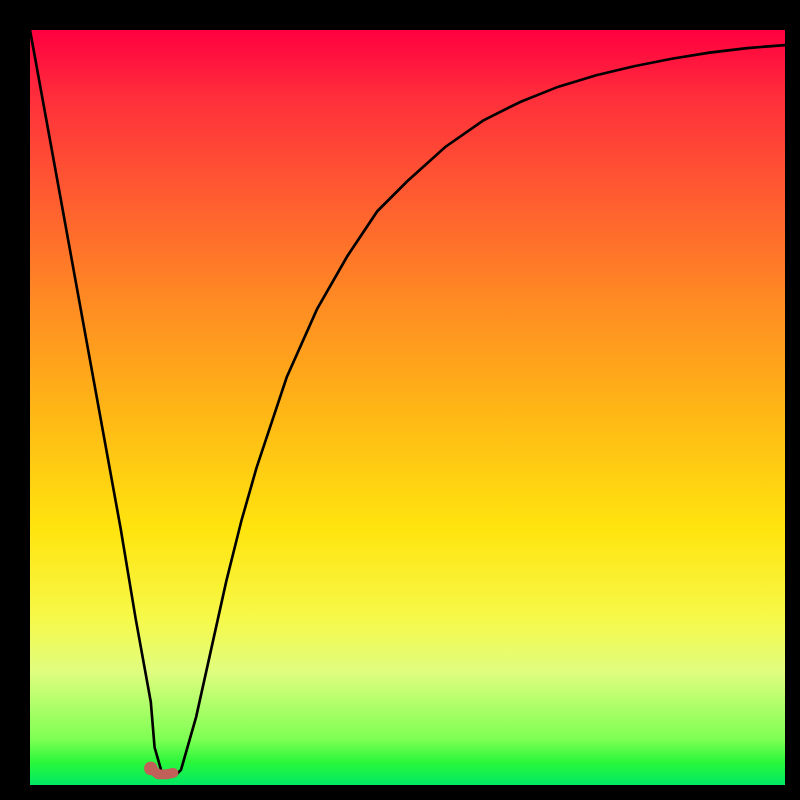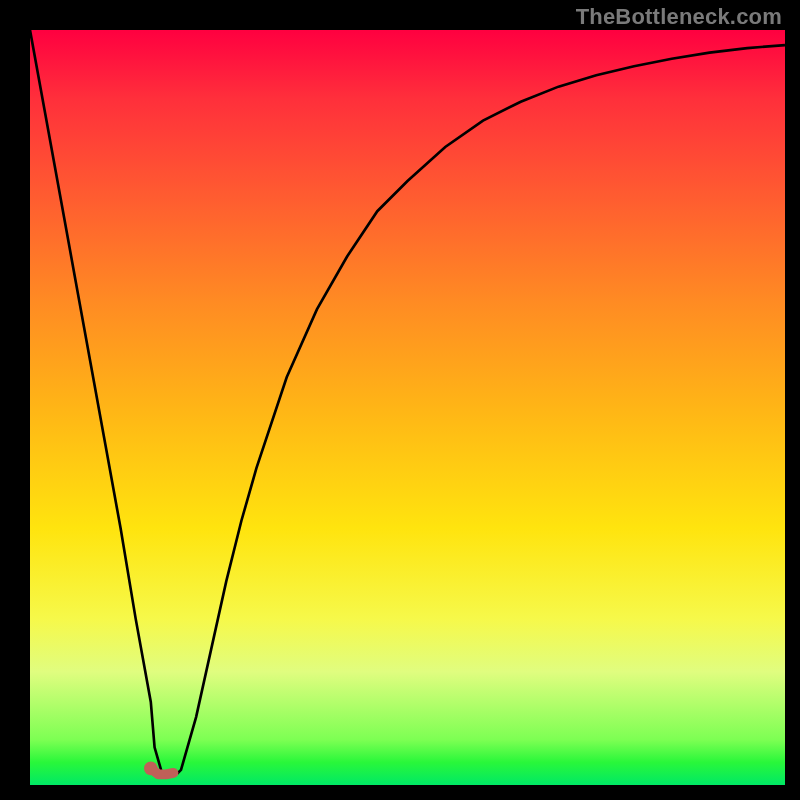--- a/index.html
+++ b/index.html
@@ -54,21 +54,20 @@
     inset: 0;
     width: 100%;
     height: 100%;
     pointer-events: none;
   }
 </style>
 </head>
 <body>
 
 <div class="frame">
-  <div class="watermark">TheBottleneck.com</div>
   <div class="plot">
     <svg class="curve-layer" viewBox="0 0 100 100" preserveAspectRatio="none">
       <path fill="none" stroke="#000" stroke-width="0.35" d="M0.00 0.00 L2.00 11.00 L4.00 22.00 L6.00 33.00 L8.00 44.00 L10.00 55.00 L12.00 66.00 L14.00 78.00 L16.00 89.00 L16.50 95.00 L17.50 98.50 L18.50 98.50 L19.50 98.50 L20.00 98.00 L22.00 91.00 L24.00 82.00 L26.00 73.00 L28.00 65.00 L30.00 58.00 L34.00 46.00 L38.00 37.00 L42.00 30.00 L46.00 24.00 L50.00 20.00 L55.00 15.50 L60.00 12.00 L65.00 9.50 L70.00 7.50 L75.00 6.00 L80.00 4.80 L85.00 3.80 L90.00 3.00 L95.00 2.40 L100.00 2.00"></path>
     </svg>
     <svg class="segment-layer" viewBox="0 0 100 100" preserveAspectRatio="none">
       <path fill="none" stroke="#c06058" stroke-width="1.3" stroke-linecap="round" stroke-linejoin="round" d="M16.00 97.80 L17.00 98.60 L18.00 98.60 L19.00 98.40"></path>
       <circle r="0.9" fill="#c06058" cx="16" cy="97.8"></circle>
       <circle r="0.9" fill="#c06058" cx="0" cy="0" style="display:none"></circle>
     </svg>
   </div>

